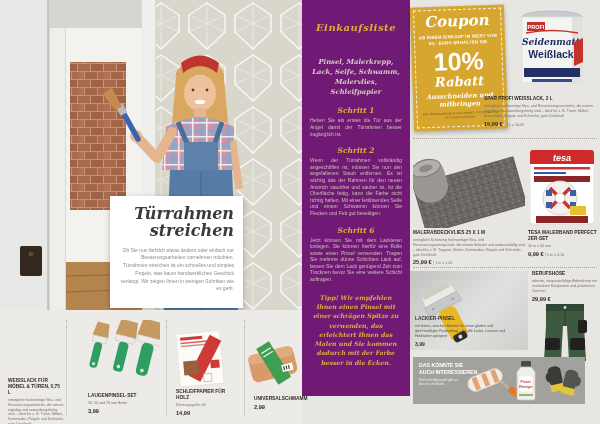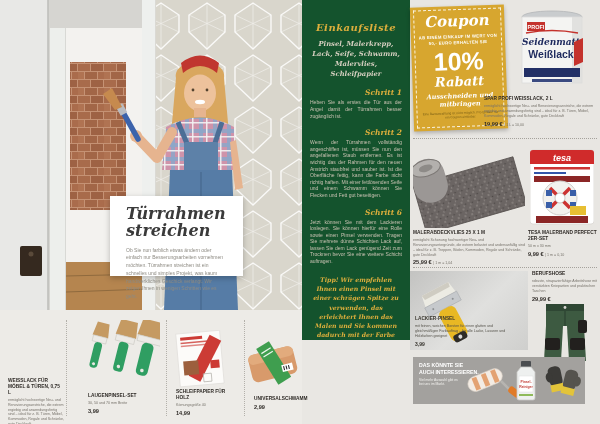--- a/index.html
+++ b/index.html
@@ -6,39 +6,39 @@
   .page{position:relative;width:600px;height:424px;overflow:hidden;background:#e9e7e3;
         font-family:"Liberation Sans",sans-serif;color:#2e2b27;}
   .abs{position:absolute;}
   .script{font-family:"DejaVu Serif",serif;font-style:italic;font-weight:bold;}
   .gold{color:#dcae3c;}
   .cream{color:#d6cfc0;}
 
   
   .photo{left:0;top:0;width:302px;height:310px;overflow:hidden;}
   
-  .card{left:110px;top:196px;width:133px;height:80px;background:#fff;
-        box-shadow:0 2px 6px rgba(0,0,0,.25);text-align:left;padding:10px 16px;box-sizing:border-box;}
+  .card{left:110px;top:196px;width:133px;height:112px;background:#fff;
+        box-shadow:0 2px 6px rgba(0,0,0,.25);text-align:right;padding:10px 9px;box-sizing:border-box;}
   .card-title{font-size:16px;line-height:1.05;color:#3a3a3a;}
   .card-body{margin-top:7px;font-size:5px;line-height:1.55;color:#8d8a82;}
 
   
   .strip{left:0;top:310px;width:302px;height:114px;background:#edebe7;}
   .vsep{width:0;border-left:1px dotted #b3b0aa;}
   .ptitle{font-weight:bold;font-size:4.8px;line-height:1.25;color:#2e2a26;}
   .pdesc{font-size:3.6px;line-height:1.35;color:#76726a;margin-top:2px;}
   .pprice{font-weight:bold;font-size:5.6px;color:#2e2a26;margin-top:2px;}
   .punit{font-weight:normal;font-size:3.6px;color:#76726a;}
 
   
-  .panel{left:302px;top:0;width:108px;height:340px;background:#14532d;box-sizing:border-box;
+  .panel{left:302px;top:0;width:108px;height:396px;background:#701a75;box-sizing:border-box;
          padding:22px 8px 6px 8px;text-align:center;overflow:hidden;}
   .sh-title{font-size:10px;letter-spacing:.5px;}
-  .sh-items{font-size:6.8px;line-height:1.45;margin-top:7px;}
-  .st{font-size:7.5px;margin-top:9px;margin-bottom:2px;text-align:right;}
+  .sh-items{font-size:6.8px;line-height:1.45;margin-top:25px;}
+  .st{font-size:7.5px;margin-top:9px;margin-bottom:2px;}
   .sttx{font-size:5px;line-height:1.32;color:#c9c2b2;text-align:justify;}
   .tip{font-size:6.2px;line-height:1.5;margin-top:10px;}
 
   
   .rightbg{left:410px;top:0;width:190px;height:424px;background:#e8e6e2;}
   .coupon{left:412px;top:6px;width:94px;height:124px;background:#d7a62f;transform:rotate(-2deg);
           box-shadow:0 2px 4px rgba(0,0,0,.25);text-align:center;box-sizing:border-box;padding:8px 7px;}
   .coupon .frame{position:absolute;inset:3px;border:1px dashed rgba(255,255,255,.85);}
   .c-title{font-size:15px;color:#fff;line-height:1;}
   .c-cond{font-size:4.2px;font-weight:bold;letter-spacing:.3px;color:#fff;line-height:1.5;margin-top:5px;}

